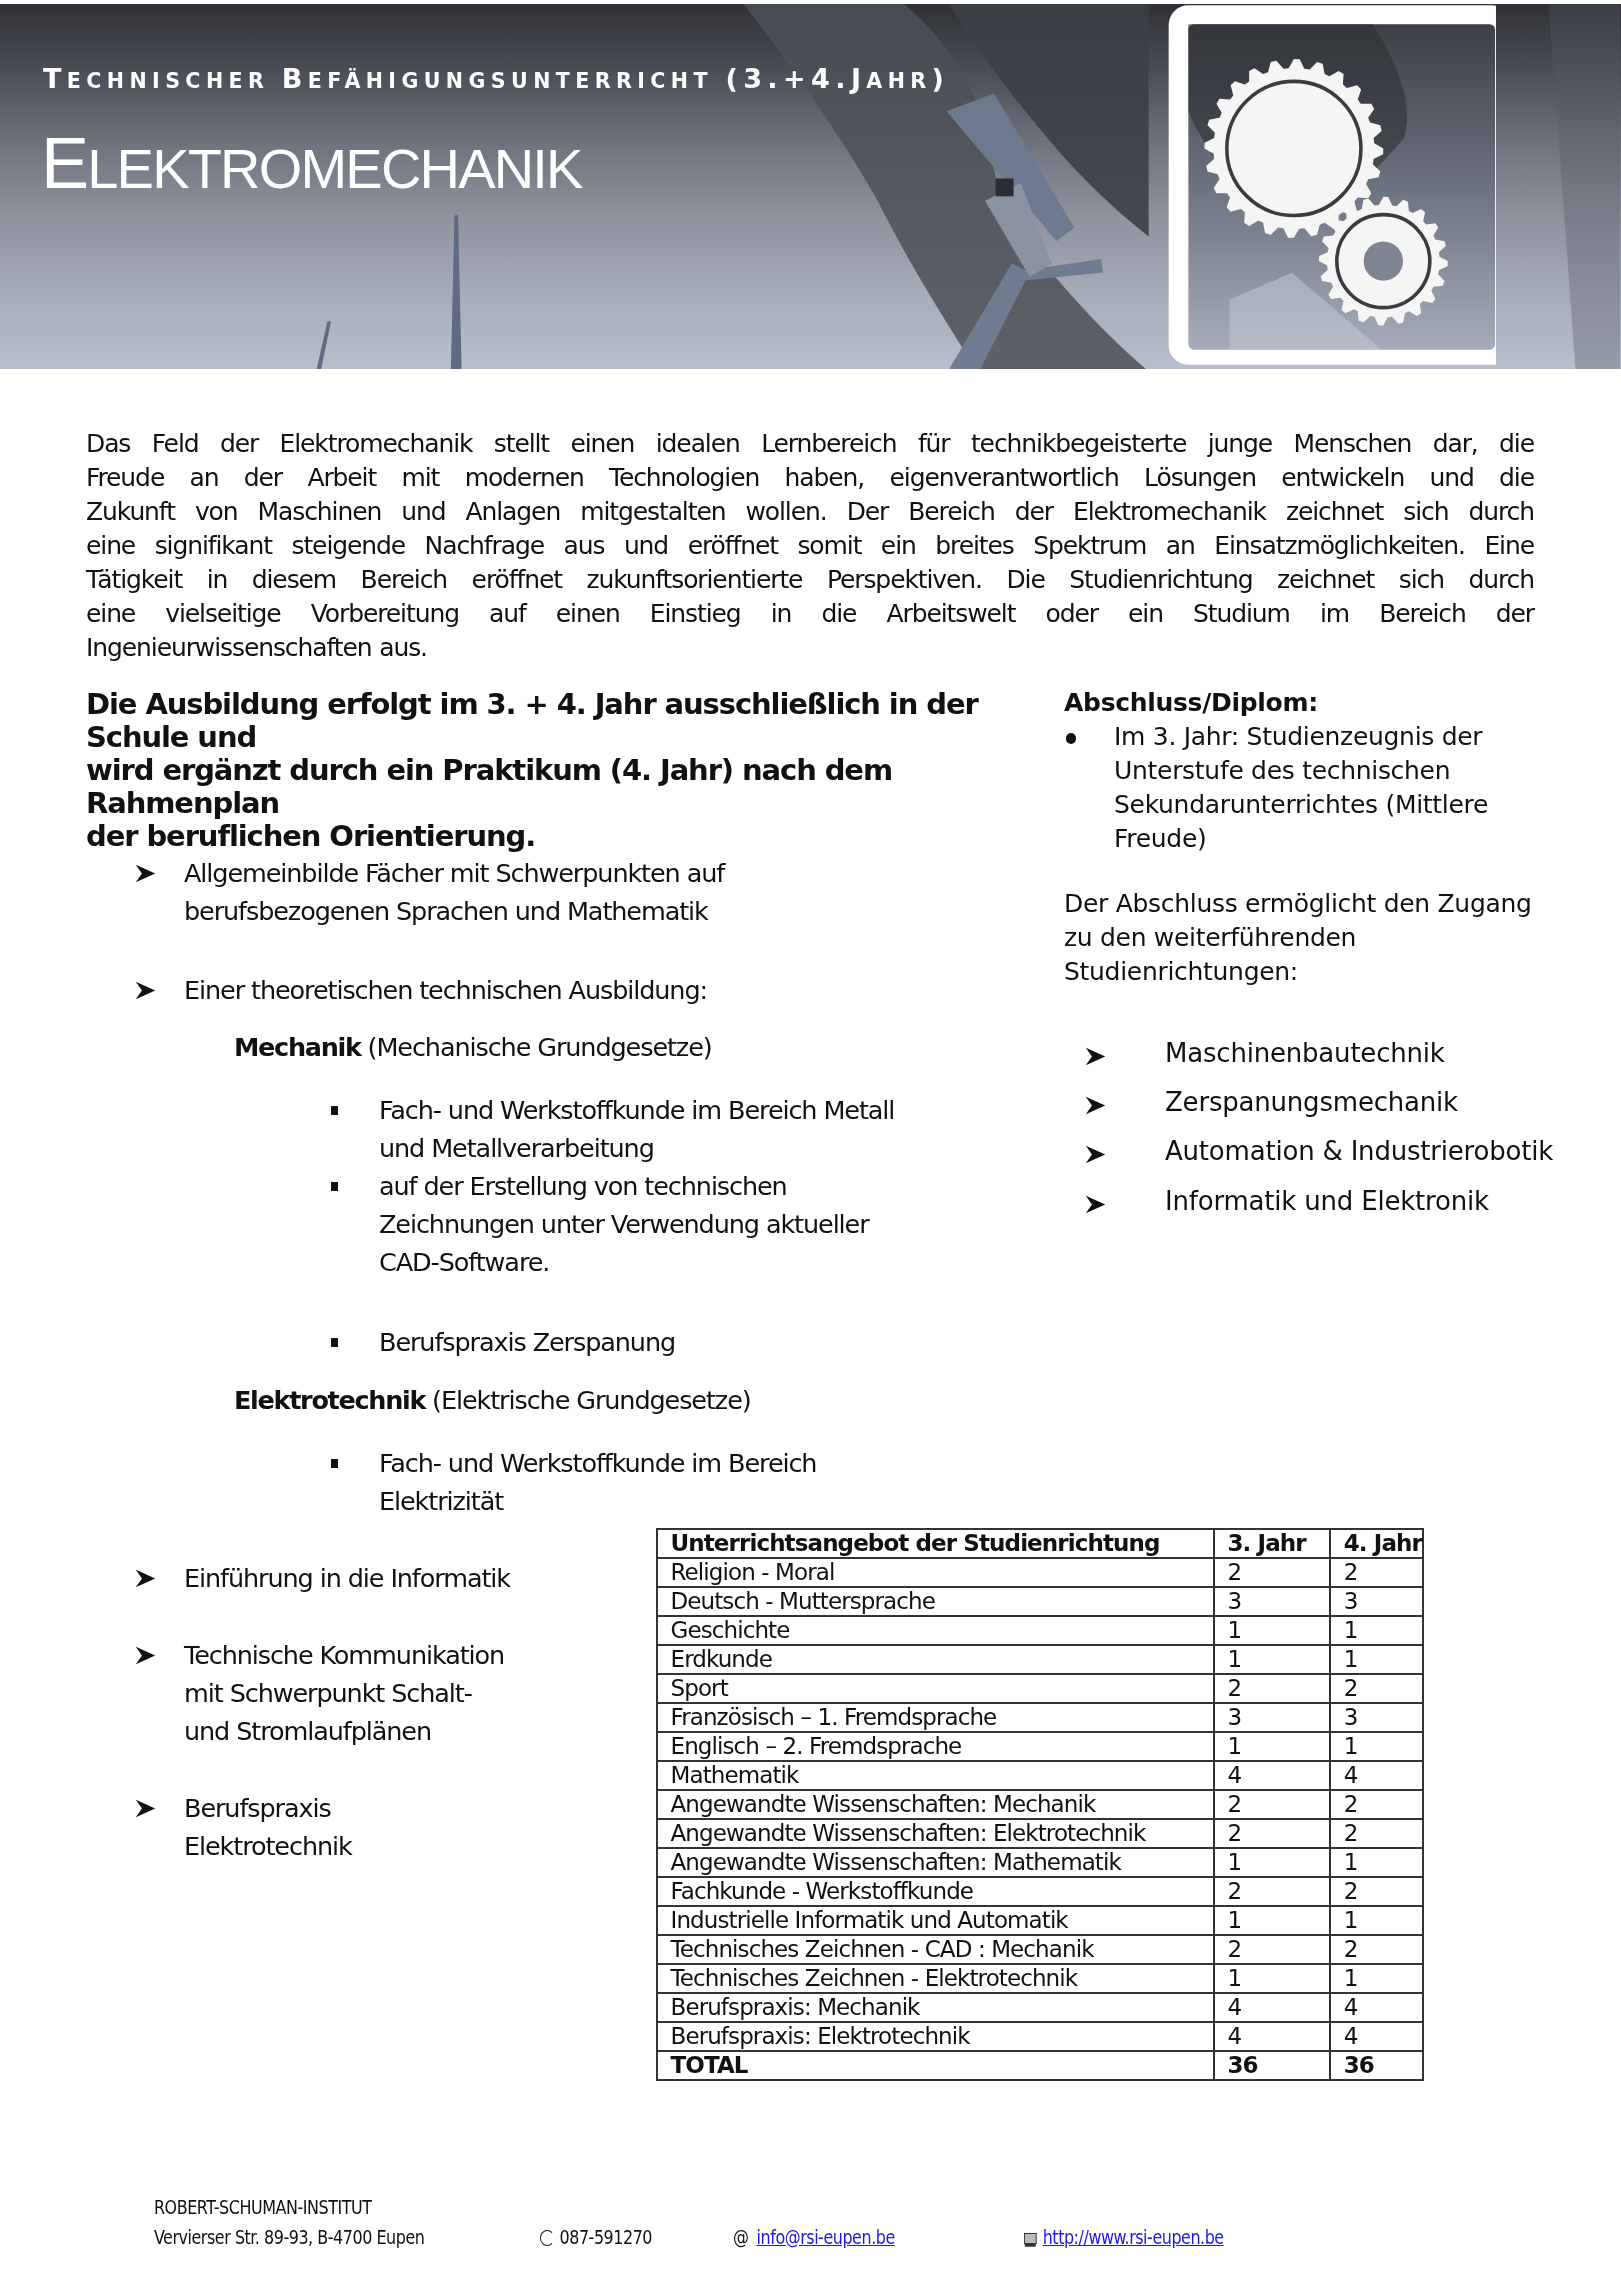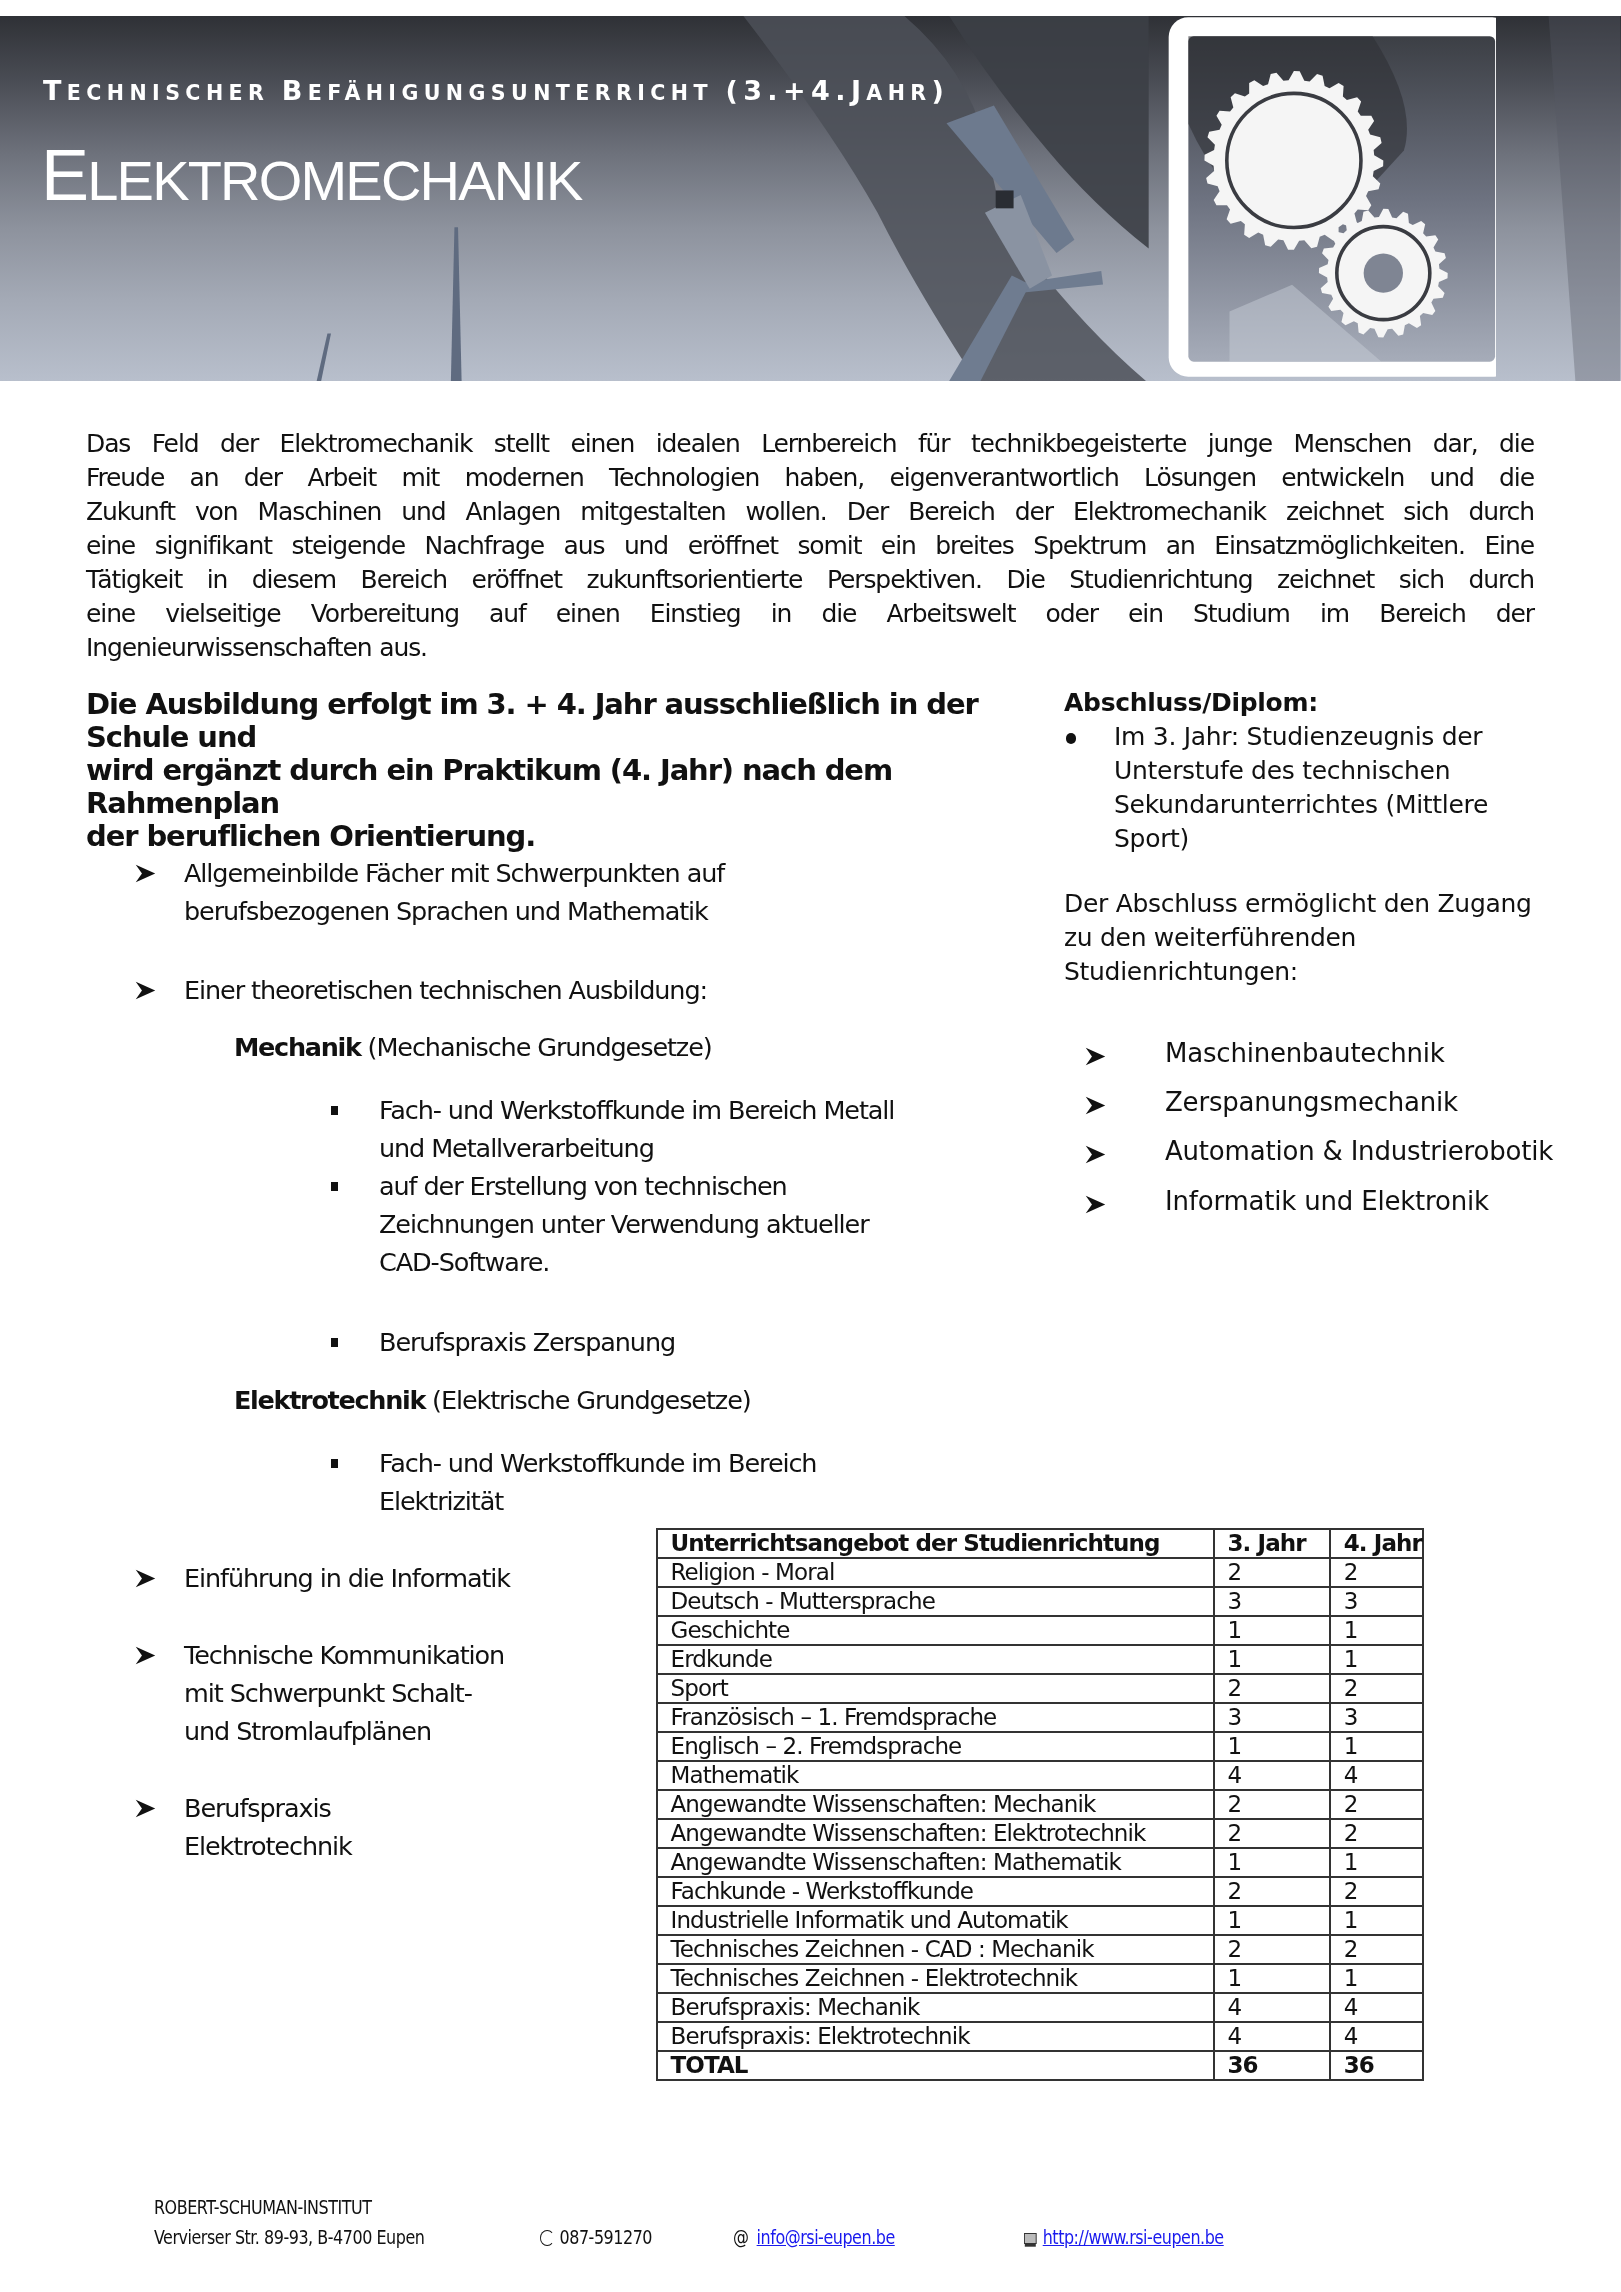--- a/index.html
+++ b/index.html
@@ -1,19 +1,19 @@
 <!DOCTYPE html>
 <html style="font-size:14.3px"><head>
 <meta charset="utf-8">
 <style>
   html, body { margin:0; padding:0; background:#ffffff; }
   body { width:1621px; height:2293px; position:relative; overflow:hidden; font-family:"DejaVu Sans", sans-serif; color:#111; }
 
   
-  #banner { position:absolute; left:0; top:16px; width:1621px; height:365px; overflow:hidden;
+  #banner { position:absolute; left:0; top:4px; width:1621px; height:365px; overflow:hidden;
     background: linear-gradient(180deg, #2f3136 0%, #4a4d55 18%, #6e727c 38%, #8d929d 58%, #a4aab6 78%, #b8bfcc 100%); }
   #banner svg.bg { position:absolute; left:0; top:0; }
   #banner .subtitle { position:absolute; left:43px; top:59px; color:#fff; font-family:"DejaVu Sans", sans-serif; font-weight:bold; font-size:27px; letter-spacing:5.4px; white-space:nowrap; }
   #banner .subtitle .small { font-size:20.6px; }
   #banner .title { position:absolute; left:41px; top:118px; color:#fff; font-family:"Liberation Sans", sans-serif; font-size:72px; letter-spacing:-1.8px; white-space:nowrap; font-weight:normal; }
   #banner .title .small { font-size:56px; }
   #gear-box { position:absolute; left:1149px; top:0; width:347px; height:364px; }
 
   
   .intro { position:absolute; left:86px; top:427px; width:1448px; font-size:25px; line-height:34px; text-align:justify; font-family:"DejaVu Sans", sans-serif; letter-spacing:-1.1px; word-spacing:0.9px; }
@@ -203,21 +203,21 @@
     </div>
 </div>
 
 <div class="right abschluss-head">Abschluss/Diplom:</div>
 <div class="right dot-item">
   <span class="dot"></span>
   <div class="txt">
     <div>Im 3. Jahr: Studienzeugnis der</div>
     <div>Unterstufe des technischen</div>
     <div>Sekundarunterrichtes (Mittlere</div>
-    <div>Sport)</div>
+    <div>Freude)</div>
   </div>
 </div>
 <div class="right zugang">
   <div>Der Abschluss ermöglicht den Zugang</div>
   <div>zu den weiterführenden</div>
   <div>Studienrichtungen:</div>
 </div>
 
 <div class="rarrow" style="top:1038px;">
   <span class="arrow"><svg width="23" height="23" viewBox="0 0 26 26" style="margin-top:5.4px">

